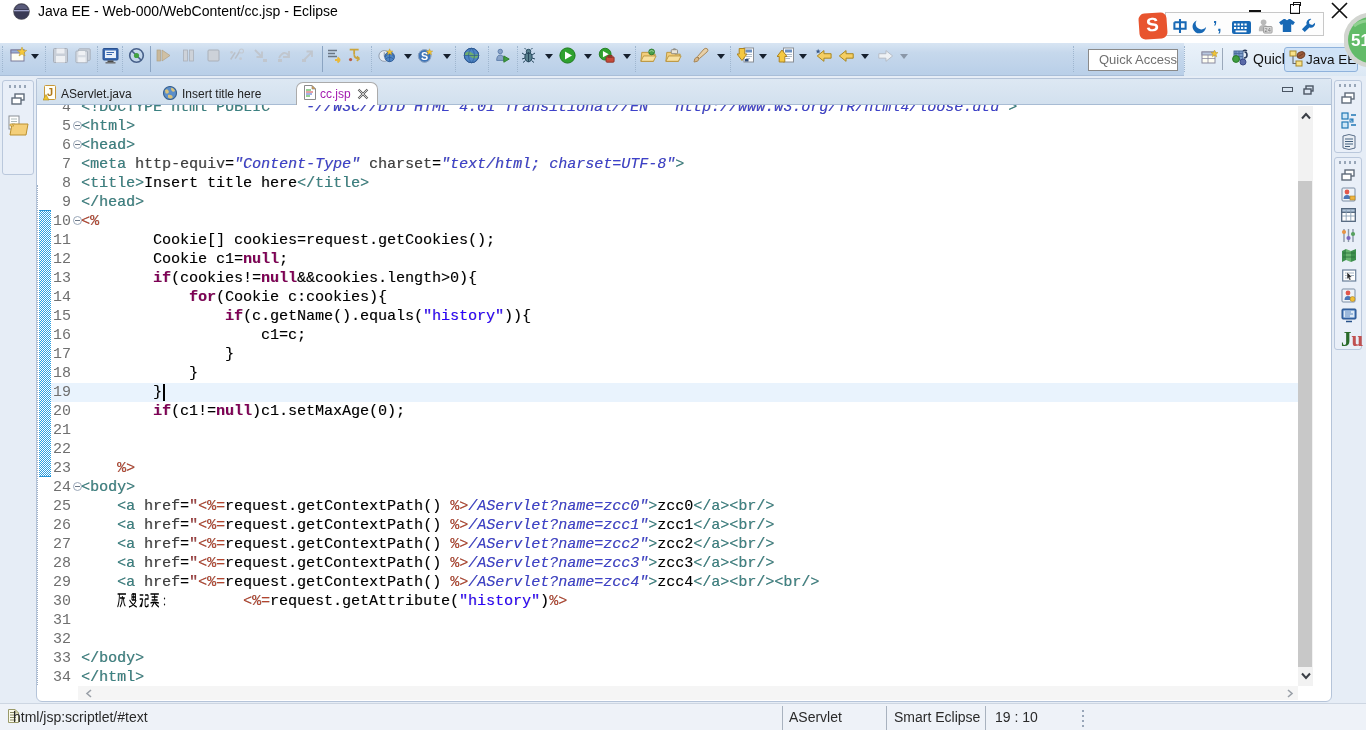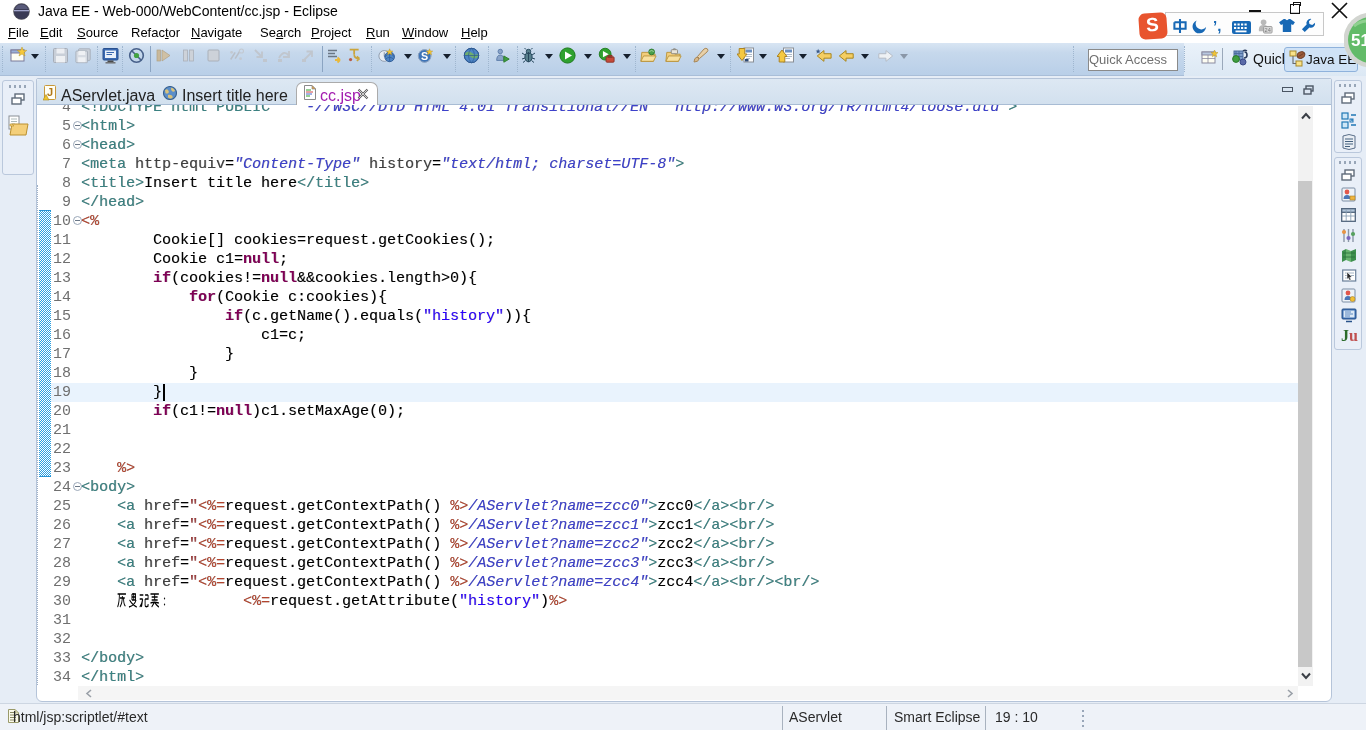--- a/index.html
+++ b/index.html
@@ -15,29 +15,29 @@
 #menubar{left:0;top:21px;width:1366px;height:22px;background:#fff}
 .menu{position:absolute;top:4px;font-size:13px;color:#000}
 .menu u{text-decoration:underline}
 
 #toolbar{left:0;top:43px;width:1366px;height:33px;background:linear-gradient(#d8e5f3 0,#c6d8ec 30%,#b9cfe8 100%);border-bottom:1px solid #a9bed8}
 #pbar{left:1184px;top:43px;width:182px;height:33px;background:linear-gradient(#eaf2fa,#dce8f4)}
 .ti{position:absolute;top:4px;width:17px;height:17px}
 .sepd{position:absolute;top:3px;height:26px;width:1px;border-left:1px dotted #9fb6cf}
 .seps{position:absolute;top:3px;height:26px;width:1px;background:#8ba4c2}
 .dd{position:absolute;top:11px;width:0;height:0;border-left:4.5px solid transparent;border-right:4.5px solid transparent;border-top:5.5px solid #16202e}
-#qa{left:1088px;top:49px;width:90px;height:22px;background:#fff;border:1px solid #8a8a8a;font-size:13px;color:#707070;line-height:20px;text-align:left}
+#qa{left:1088px;top:49px;width:90px;height:22px;background:#fff;border:1px solid #8a8a8a;font-size:13px;color:#707070;line-height:20px;text-align:right}
 
 #main{left:0;top:76px;width:1366px;height:627px;background:#e6edf6}
 .bubble{position:absolute;background:#e9eff8;border:1px solid #bac8dc;border-radius:3px}
 
 #panel{left:36px;top:78px;width:1296px;height:624px;background:#fff;border:1px solid #b5c4d9;border-radius:2px 2px 6px 6px}
 #tabbar{z-index:3;left:37px;top:79px;width:1294px;height:26px;background:linear-gradient(#dde8f3,#d2e0ee);border-radius:2px 2px 0 0}
 #tabbar-line{z-index:3;left:37px;top:104px;width:1294px;height:1px;background:#a8bcd4}
-.tabtxt{position:absolute;top:87px;font-size:16px;color:#222}
+.tabtxt{position:absolute;top:87px;font-size:12px;color:#222}
 #atab{z-index:3;left:296px;top:82px;width:82px;height:23px;background:#fff;border:1px solid #ababab;border-bottom:none;border-radius:7px 7px 0 0}
 
 #editor{left:38px;top:105px;width:1260px;height:581px;background:#fff;overflow:hidden}
 #curline{left:39px;top:383px;width:1259px;height:19px;background:#e9f3fd}
 #rangebar{left:39px;top:210px;width:12px;height:267px;background-color:#fff;background-image:linear-gradient(45deg,#2b9fe0 25%,transparent 25%,transparent 75%,#2b9fe0 75%),linear-gradient(45deg,#2b9fe0 25%,transparent 25%,transparent 75%,#2b9fe0 75%);background-size:2px 2px;background-position:0 0,1px 1px;border-top:1px solid #2593d4;border-bottom:1px solid #2593d4}
 pre{font-family:"Liberation Mono",monospace;font-size:15px;line-height:19px}
 #lnums{z-index:1;left:38px;top:98px;width:33px;text-align:right;color:#6f6f6f}
 #code{z-index:1;left:81px;top:98px;color:#000;text-shadow:0.4px 0 0 rgba(0,0,0,0.35)}
 .t{color:#3a8181}
 .p{color:#404040}
@@ -105,32 +105,20 @@
   <svg class="abs" style="left:1301px;top:18px" width="15" height="15" viewBox="0 0 16 16">
         <path d="M11 1 A4.5 4.5 0 0 0 6 7 L1 12 L4 15 L9 10 A4.5 4.5 0 0 0 15 5 L12 7.5 L9 6.5 L8.5 3.5z" fill="#1768b5"></path>
       </svg>
 
   <div class="abs" style="left:1249px;top:10px;width:12px;height:2px;background:#111"></div>
   <div class="abs" style="left:1290px;top:4px;width:10px;height:10px;border:1.6px solid #111"></div>
   <div class="abs" style="left:1293px;top:2px;width:8px;height:4px;border:1.6px solid #111;border-bottom:none"></div>
   <svg class="abs" style="left:1331px;top:2px" width="17" height="17" viewBox="0 0 17 17">
         <path d="M1 1 L16 16 M16 1 L1 16" stroke="#111" stroke-width="1.7"></path>
       </svg>
-</div>
-<div class="abs" id="menubar">
-  <div class="menu" style="left:8px"><u>F</u>ile</div>
-  <div class="menu" style="left:40px"><u>E</u>dit</div>
-  <div class="menu" style="left:77px"><u>S</u>ource</div>
-  <div class="menu" style="left:131px">Refac<u>t</u>or</div>
-  <div class="menu" style="left:191px"><u>N</u>avigate</div>
-  <div class="menu" style="left:260px">Se<u>a</u>rch</div>
-  <div class="menu" style="left:311px"><u>P</u>roject</div>
-  <div class="menu" style="left:366px"><u>R</u>un</div>
-  <div class="menu" style="left:402px"><u>W</u>indow</div>
-  <div class="menu" style="left:461px"><u>H</u>elp</div>
 </div>
 <div class="abs" id="toolbar">
 <div class="sepd" style="left:2px"></div>
 <div class="sepd" style="left:1073px"></div>
 <svg class="ti" style="left:10px" viewBox="0 0 17 17">
         <rect x="1" y="3" width="13" height="11" fill="#fdfdf2" stroke="#7a7a9a"></rect>
         <rect x="1" y="3" width="13" height="3" fill="#9ab0d8" stroke="#7a7a9a"></rect>
         <path d="M12 0 L13.3 3.2 L16.8 3.4 L14 5.5 L15 9 L12 7 L9 9 L10 5.5 L7.2 3.4 L10.7 3.2z" fill="#f5c83c" stroke="#b8962a" stroke-width="0.5"></path>
       </svg>
 <div class="dd" style="left:31px"></div>
@@ -370,21 +358,21 @@
 28
 29
 30
 31
 32
 33
 34</pre>
 <pre class="abs" id="code"><span class="t">&lt;!DOCTYPE html PUBLIC   </span><span class="av">"-//W3C//DTD HTML 4.01 Transitional//EN" "http://www.w3.org/TR/html4/loose.dtd"</span><span class="t">&gt;</span>
 <span class="t">&lt;html&gt;</span>
 <span class="t">&lt;head&gt;</span>
-<span class="t">&lt;meta </span><span class="p">http-equiv</span>=<span class="av">"Content-Type"</span><span class="p"> history</span>=<span class="av">"text/html; charset=UTF-8"</span><span class="t">&gt;</span>
+<span class="t">&lt;meta </span><span class="p">http-equiv</span>=<span class="av">"Content-Type"</span><span class="p"> charset</span>=<span class="av">"text/html; charset=UTF-8"</span><span class="t">&gt;</span>
 <span class="t">&lt;title&gt;</span>Insert title here<span class="t">&lt;/title&gt;</span>
 <span class="t">&lt;/head&gt;</span>
 <span class="r">&lt;%</span>
         Cookie[] cookies=request.getCookies();
         Cookie c1=<span class="k">null</span>;
         <span class="k">if</span>(cookies!=<span class="k">null</span>&amp;&amp;cookies.length&gt;0){
             <span class="k">for</span>(Cookie c:cookies){
                 <span class="k">if</span>(c.getName().equals(<span class="s">"history"</span>)){
                     c1=c;
                 }
@@ -524,21 +512,21 @@
         <circle cx="7" cy="5" r="2.4" fill="#e2574c"></circle>
         <path d="M3.5 12 Q3.5 8 7 8 Q10.5 8 10.5 12z" fill="#4a76b8"></path>
         <circle cx="11.5" cy="11" r="2.5" fill="#f2c035" stroke="#a8802a" stroke-width="0.6"></circle>
       </svg>
   <svg class="abs" style="left:1343px;top:308px" width="16" height="15" viewBox="0 0 16 15">
         <rect x="1" y="1" width="14" height="10" rx="1" fill="#3a6fb5" stroke="#28528a"></rect>
         <rect x="2.5" y="2.5" width="11" height="7" fill="#dce9f6"></rect>
         <path d="M4 4 H10 M4 6 H12 M4 8 H9" stroke="#3a6fb5" stroke-width="0.8"></path>
         <path d="M5 13.5 H11" stroke="#28528a" stroke-width="1.5"></path>
       </svg>
-  <text class="abs" style="left:1343px;top:327px;font-family:'Liberation Serif',serif;font-size:16px;font-weight:bold"><span style="color:#2a6b2a">J</span><span style="color:#c05050">u</span></text>
+  <text class="abs" style="left:1343px;top:327px;font-family:'Liberation Serif',serif;font-size:21px;font-weight:bold"><span style="color:#2a6b2a">J</span><span style="color:#c05050">u</span></text>
 </div>
 <div class="abs" id="cursor"></div>
 <div class="abs" id="vtrack"></div>
 <div class="abs" id="vthumb"></div>
 <div class="abs" id="htrack"></div>
 <svg class="abs" style="left:1301px;top:112px" width="10" height="8" viewBox="0 0 10 8">
       <path d="M1 6.5 L5 2 L9 6.5" stroke="#3a3f46" stroke-width="2" fill="none"></path>
     </svg>
 <svg class="abs" style="left:1301px;top:672px" width="10" height="8" viewBox="0 0 10 8">
       <path d="M1 1.5 L5 6 L9 1.5" stroke="#3a3f46" stroke-width="2" fill="none"></path>

